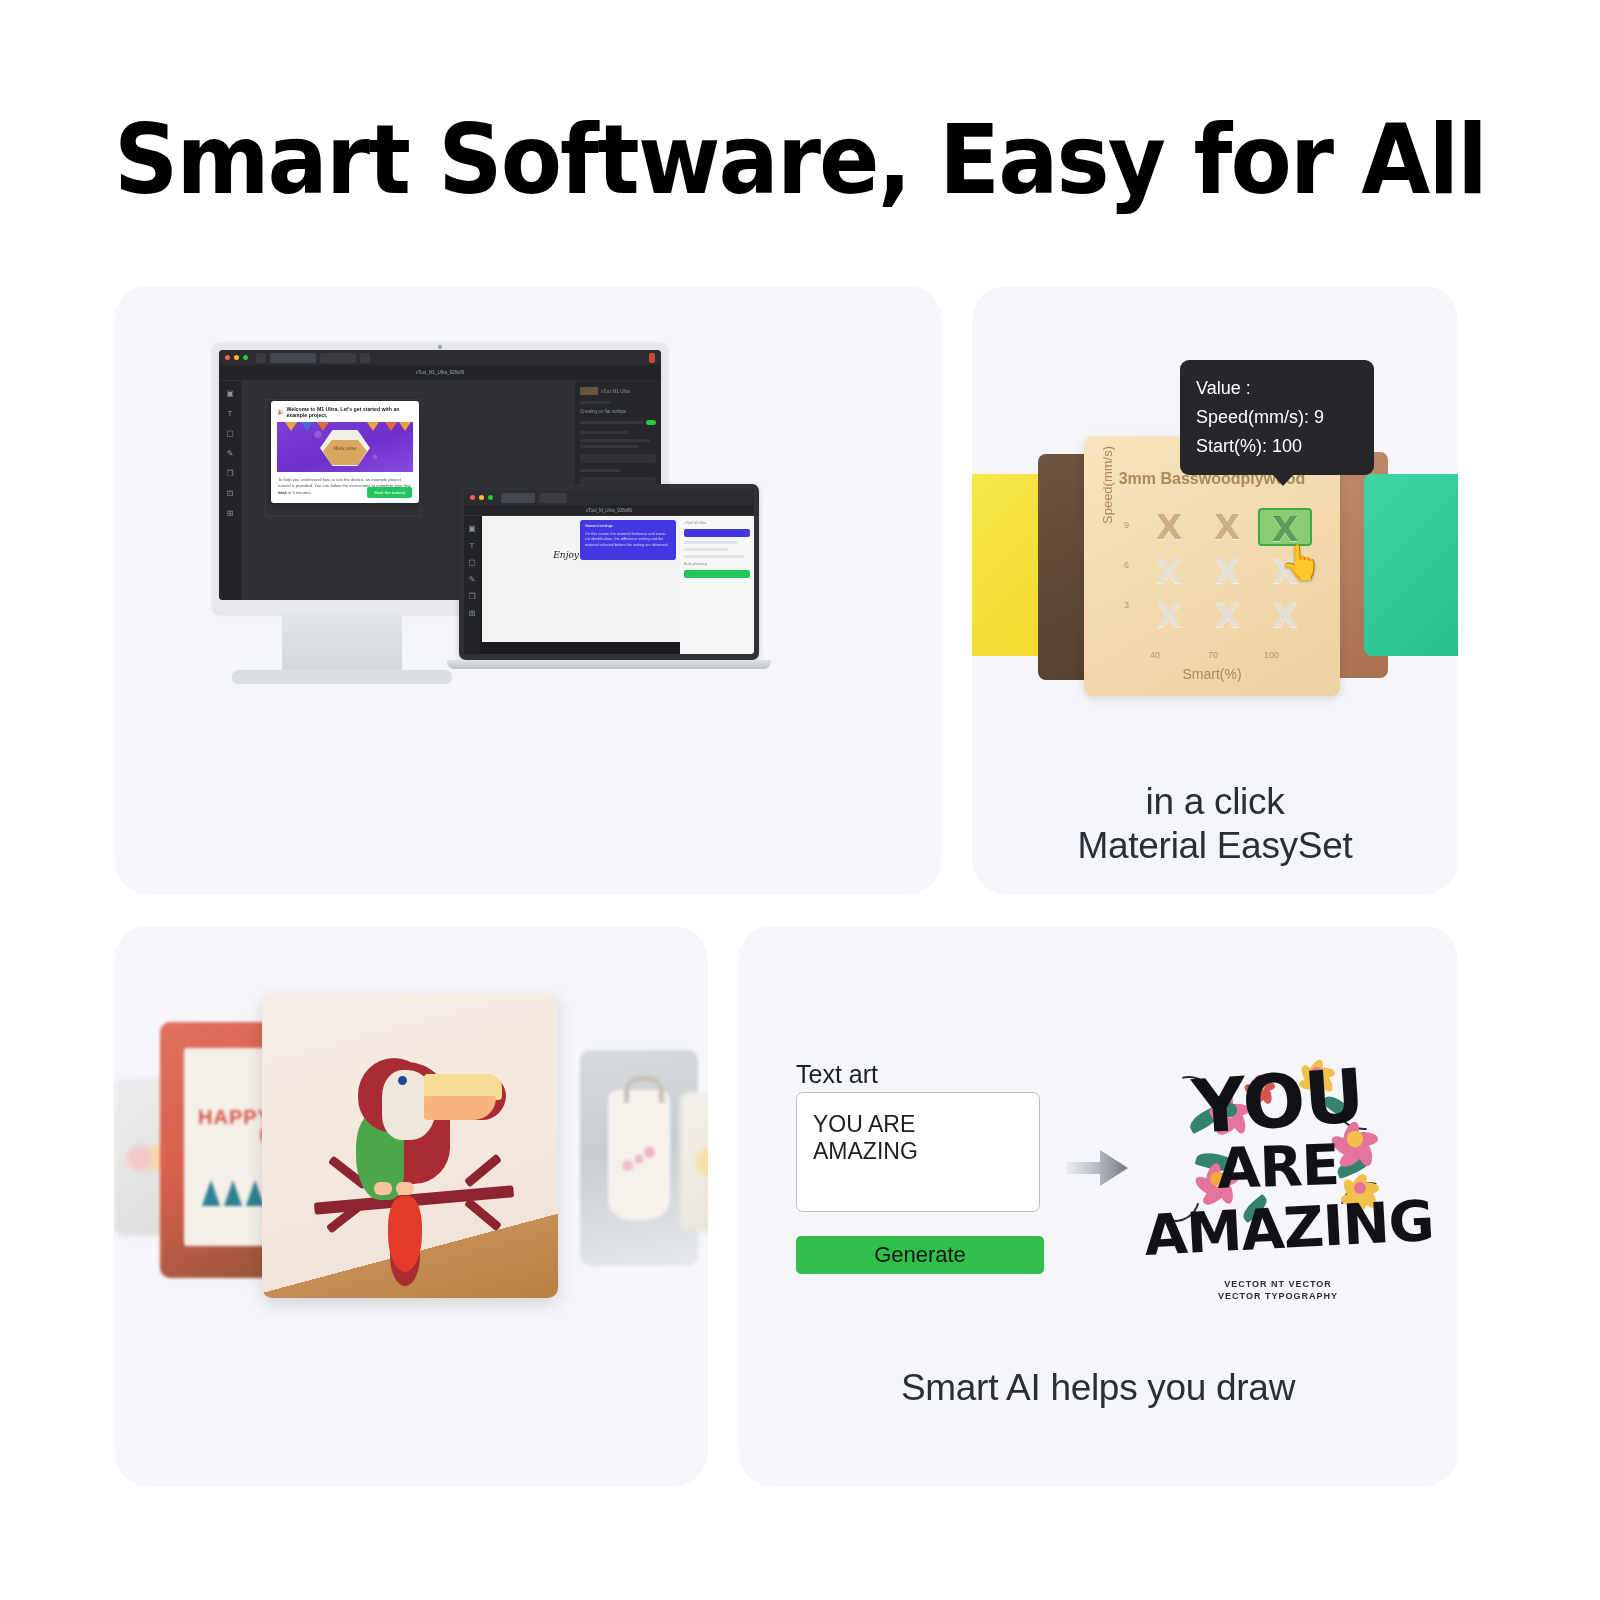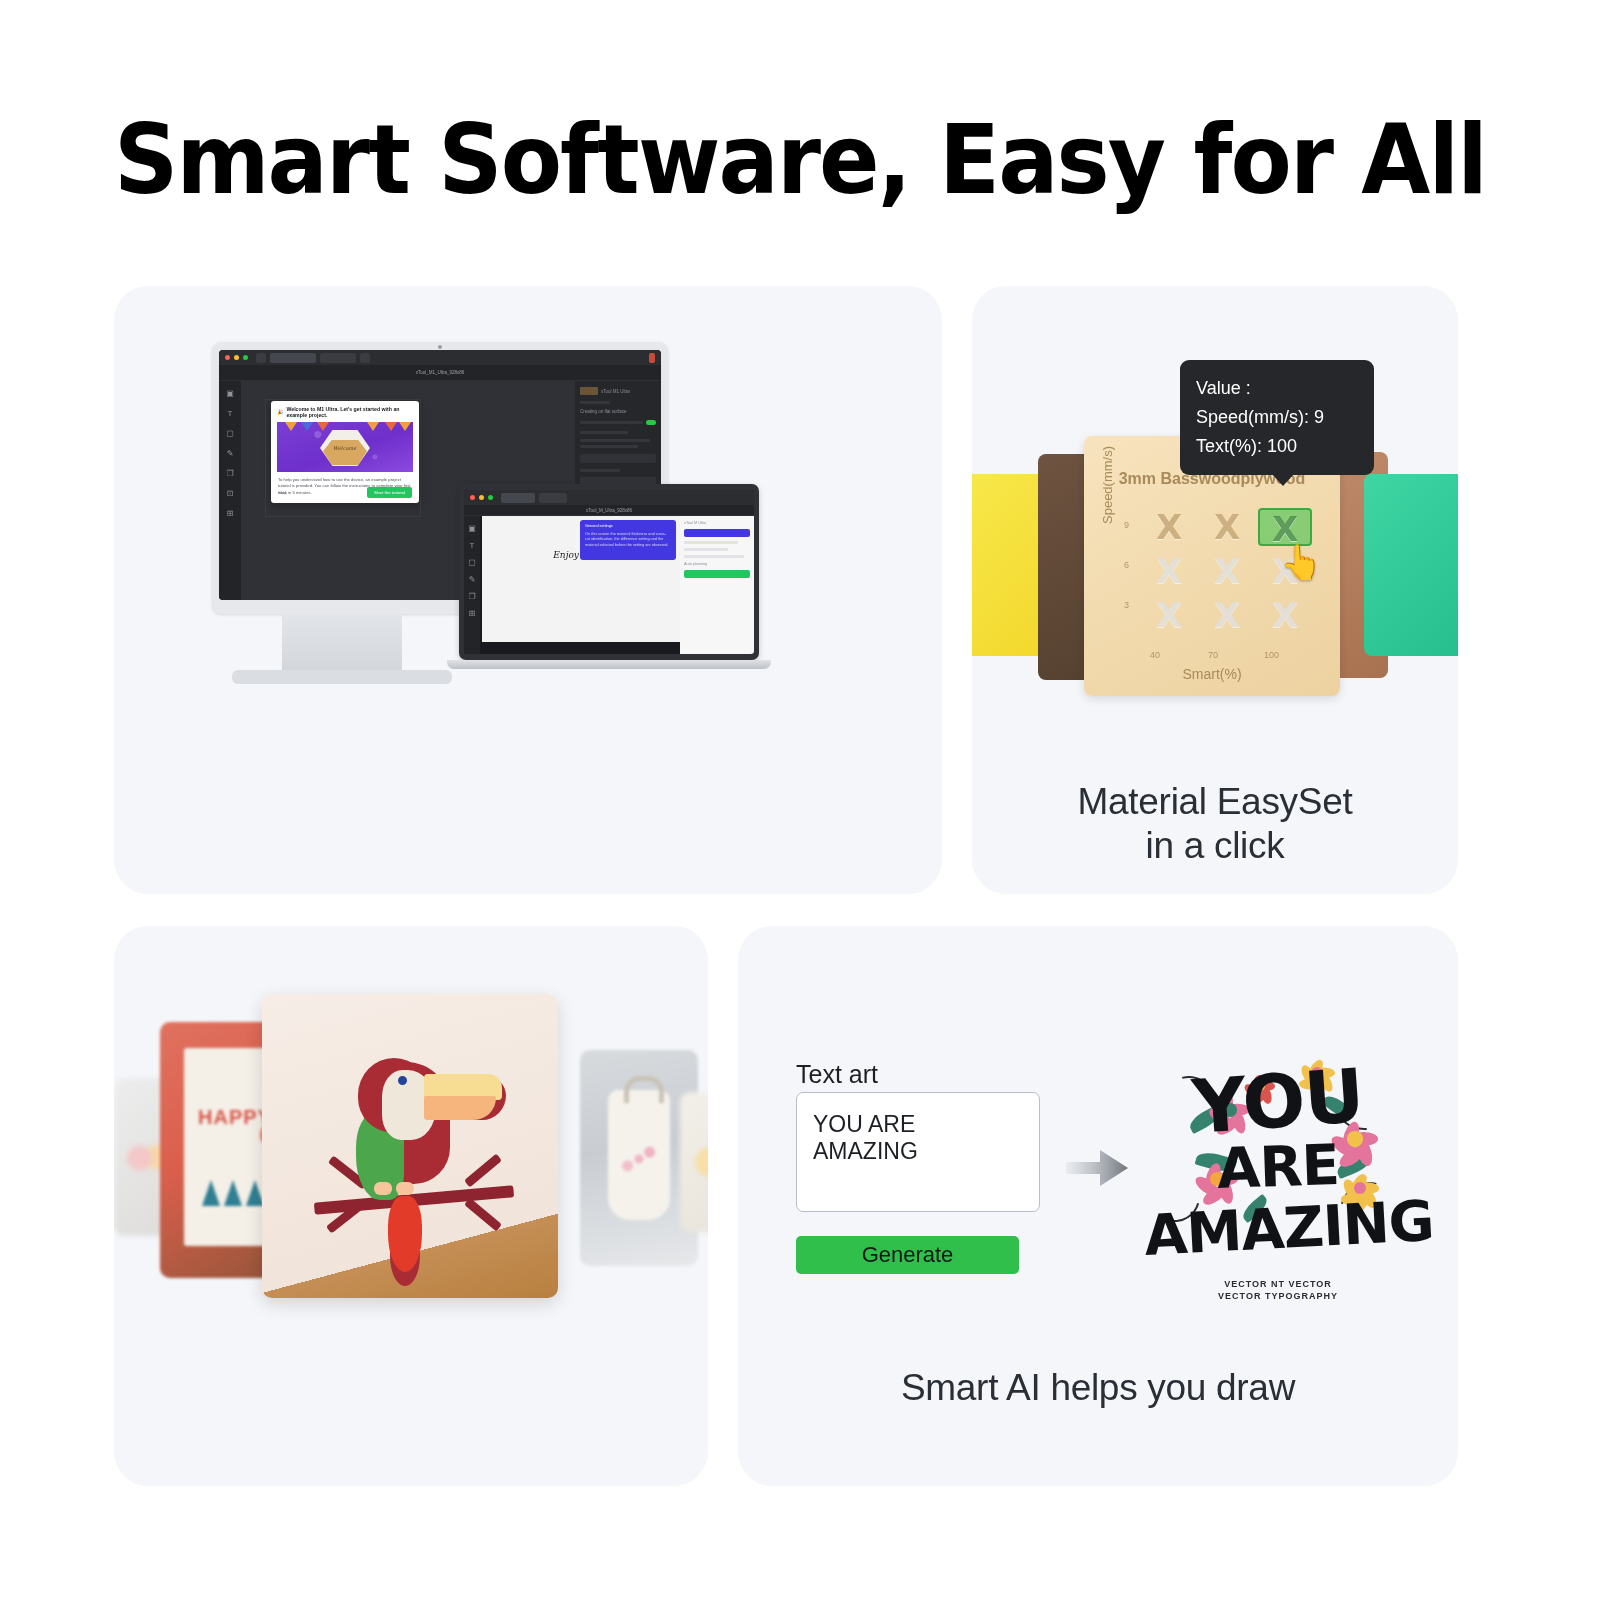--- a/index.html
+++ b/index.html
@@ -385,21 +385,21 @@
   }
   .ai-input {
     position: absolute; left: 58px; top: 166px;
     width: 244px; height: 120px;
     background: #FFFFFF; border: 1.5px solid #B9BEC6; border-radius: 7px;
     padding: 18px 16px; font-size: 23px; color: #1C1F24;
     font-family: "Liberation Sans", sans-serif; resize: none; outline: none;
   }
   .ai-generate {
     position: absolute; left: 58px; top: 310px;
-    width: 223px; height: 38px;
+    width: 248px; height: 38px;
     background: #2FBF4A; color: #17181B; border: none; border-radius: 5px;
     font-size: 22px; font-family: "Liberation Sans", sans-serif; cursor: pointer;
   }
   .ai-arrow {
     position: absolute; left: 328px; top: 222px; width: 62px; height: 40px;
   }
   .ai-art {
     position: absolute; left: 406px; top: 96px; width: 268px; height: 286px;
   }
   .art-word {
@@ -611,26 +611,26 @@
       <div class="xtick" style="left:124px">70</div>
       <div class="xtick" style="left:180px">100</div>
       <div class="axis-x">Smart(%)</div>
 
       <div class="cursor-hand">👆</div>
     </div>
 
     <div class="tooltip">
       <div>Value :</div>
       <div>Speed(mm/s): 9</div>
-      <div>Text(%): 100</div>
+      <div>Start(%): 100</div>
     </div>
 
     <div class="card-caption" id="cap-easyset">
+      <div>in a click</div>
       <div>Material EasySet</div>
-      <div>in a click</div>
     </div>
   </div>
 
   <div class="card" id="card-projects">
 
     <div class="proj" id="proj-far-left">
       <span class="blob"></span>
     </div>
 
     <div class="proj" id="proj-left">

